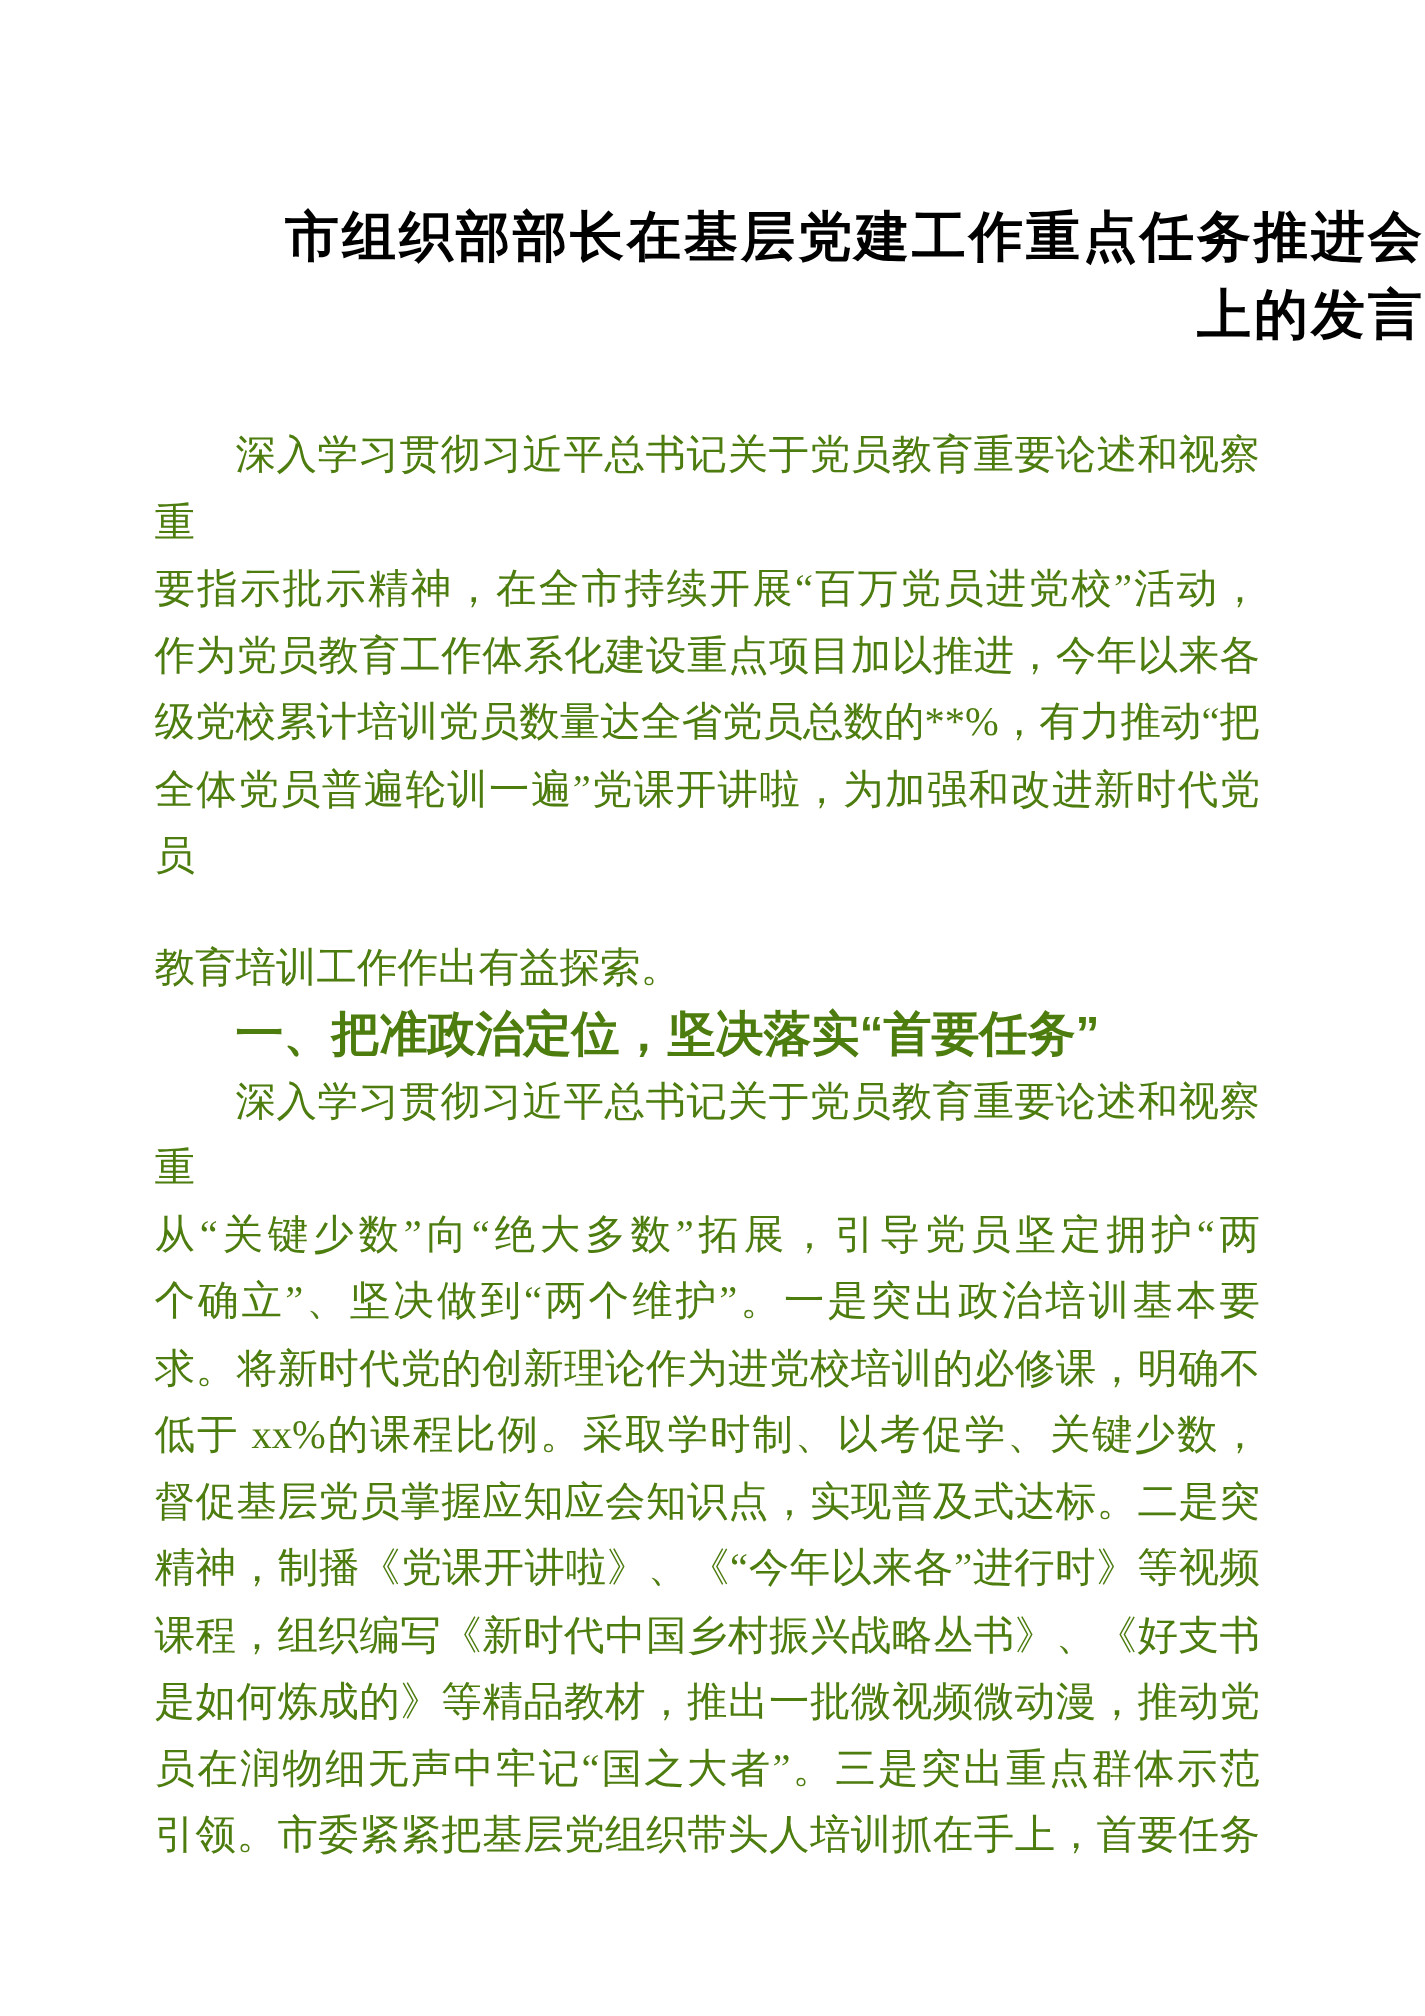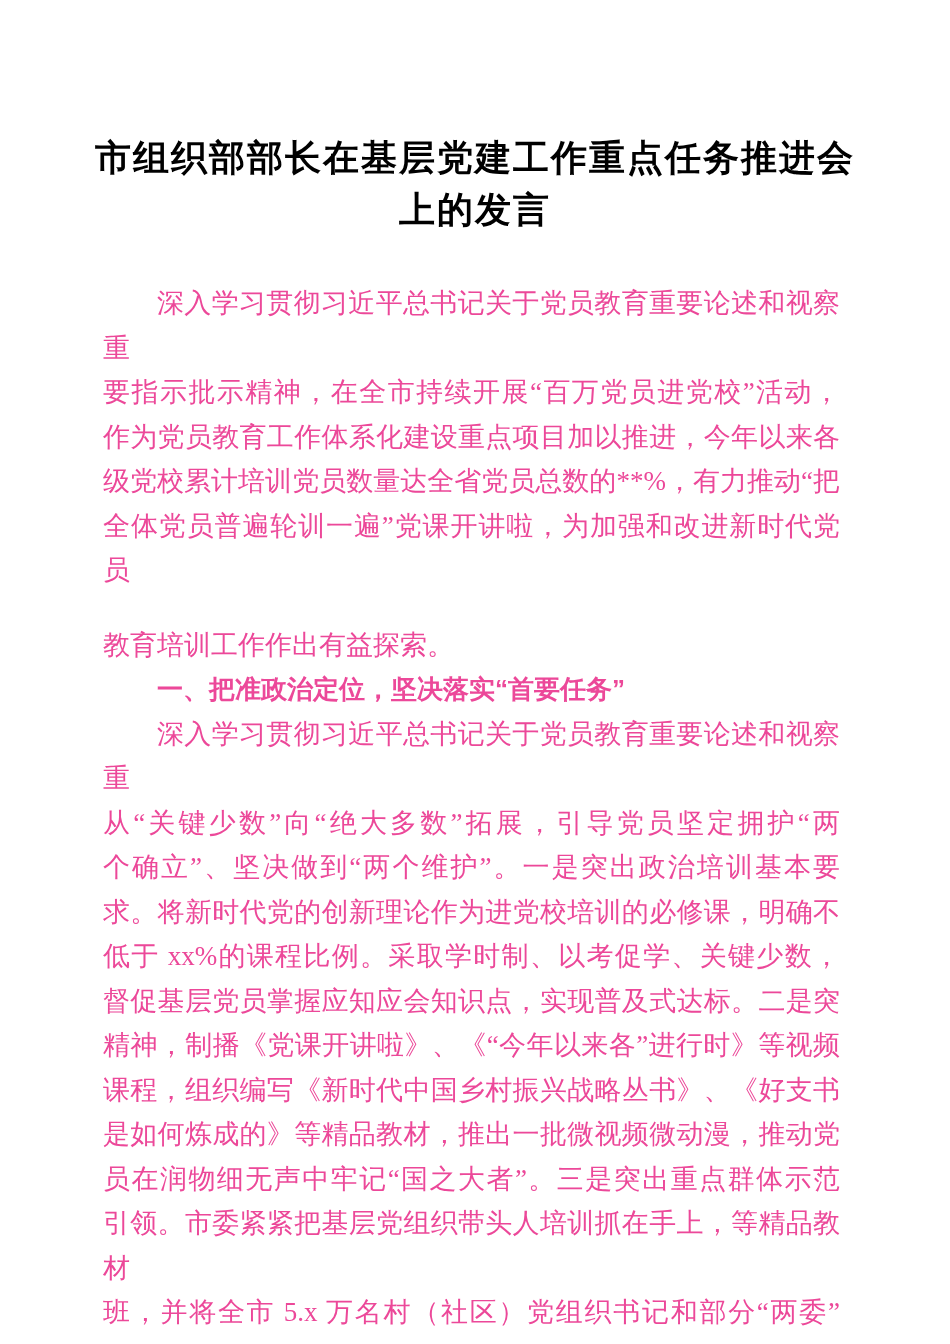--- a/index.html
+++ b/index.html
@@ -11,52 +11,52 @@
     position: relative;
     width: 950px;
     height: 1344px;
     background: #ffffff;
     color: #000000;
     overflow: hidden;
   }
   .doc-title {
     margin: 132px 0 0 0;
     padding: 0;
-    text-align: center;
+    text-align: right;
     font-family: "Liberation Serif", "DejaVu Serif", serif;
     font-weight: bold;
     font-size: 36px;
     line-height: 52px;
     letter-spacing: 2px;
     color: #000000;
   }
   .doc-body {
     width: 737px;
     margin: 45px 0 0 103px;
     font-family: "Liberation Serif", "DejaVu Serif", serif;
     font-size: 27px;
     line-height: 44.5px;
-    color: #ec4899;
+    color: #4d7c0f;
   }
   .bline {
     text-align: justify;
     text-align-last: justify;
     text-justify: inter-ideograph;
   }
   .bline.ind {
     text-indent: 54px;
   }
   .bline.endline {
     text-align-last: left;
     margin-top: 30px;
   }
   .bline.heading {
     font-family: "Liberation Sans", "DejaVu Sans", sans-serif;
     font-weight: bold;
-    font-size: 26px;
+    font-size: 32px;
     text-align-last: left;
     text-indent: 54px;
   }
 </style>
 </head>
 <body>
 
 <div class="page">
 
   <h1 class="doc-title">
@@ -78,18 +78,17 @@
     <div class="bline ind">深入学习贯彻习近平总书记关于党员教育重要论述和视察重</div>
     <div class="bline">从“关键少数”向“绝大多数”拓展，引导党员坚定拥护“两</div>
     <div class="bline">个确立”、坚决做到“两个维护”。一是突出政治培训基本要</div>
     <div class="bline">求。将新时代党的创新理论作为进党校培训的必修课，明确不</div>
     <div class="bline">低于 xx%的课程比例。采取学时制、以考促学、关键少数，</div>
     <div class="bline">督促基层党员掌握应知应会知识点，实现普及式达标。二是突</div>
     <div class="bline">精神，制播《党课开讲啦》、《“今年以来各”进行时》等视频</div>
     <div class="bline">课程，组织编写《新时代中国乡村振兴战略丛书》、《好支书</div>
     <div class="bline">是如何炼成的》等精品教材，推出一批微视频微动漫，推动党</div>
     <div class="bline">员在润物细无声中牢记“国之大者”。三是突出重点群体示范</div>
-    <div class="bline">引领。市委紧紧把基层党组织带头人培训抓在手上，等精品教材</div>
-    <div class="bline">班，并将全市 5.x 万名村（社区）党组织书记和部分“两委”</div>
+    <div class="bline">引领。市委紧紧把基层党组织带头人培训抓在手上，首要任务</div>
 
   </div>
 
 </div>
 
 </body></html>

